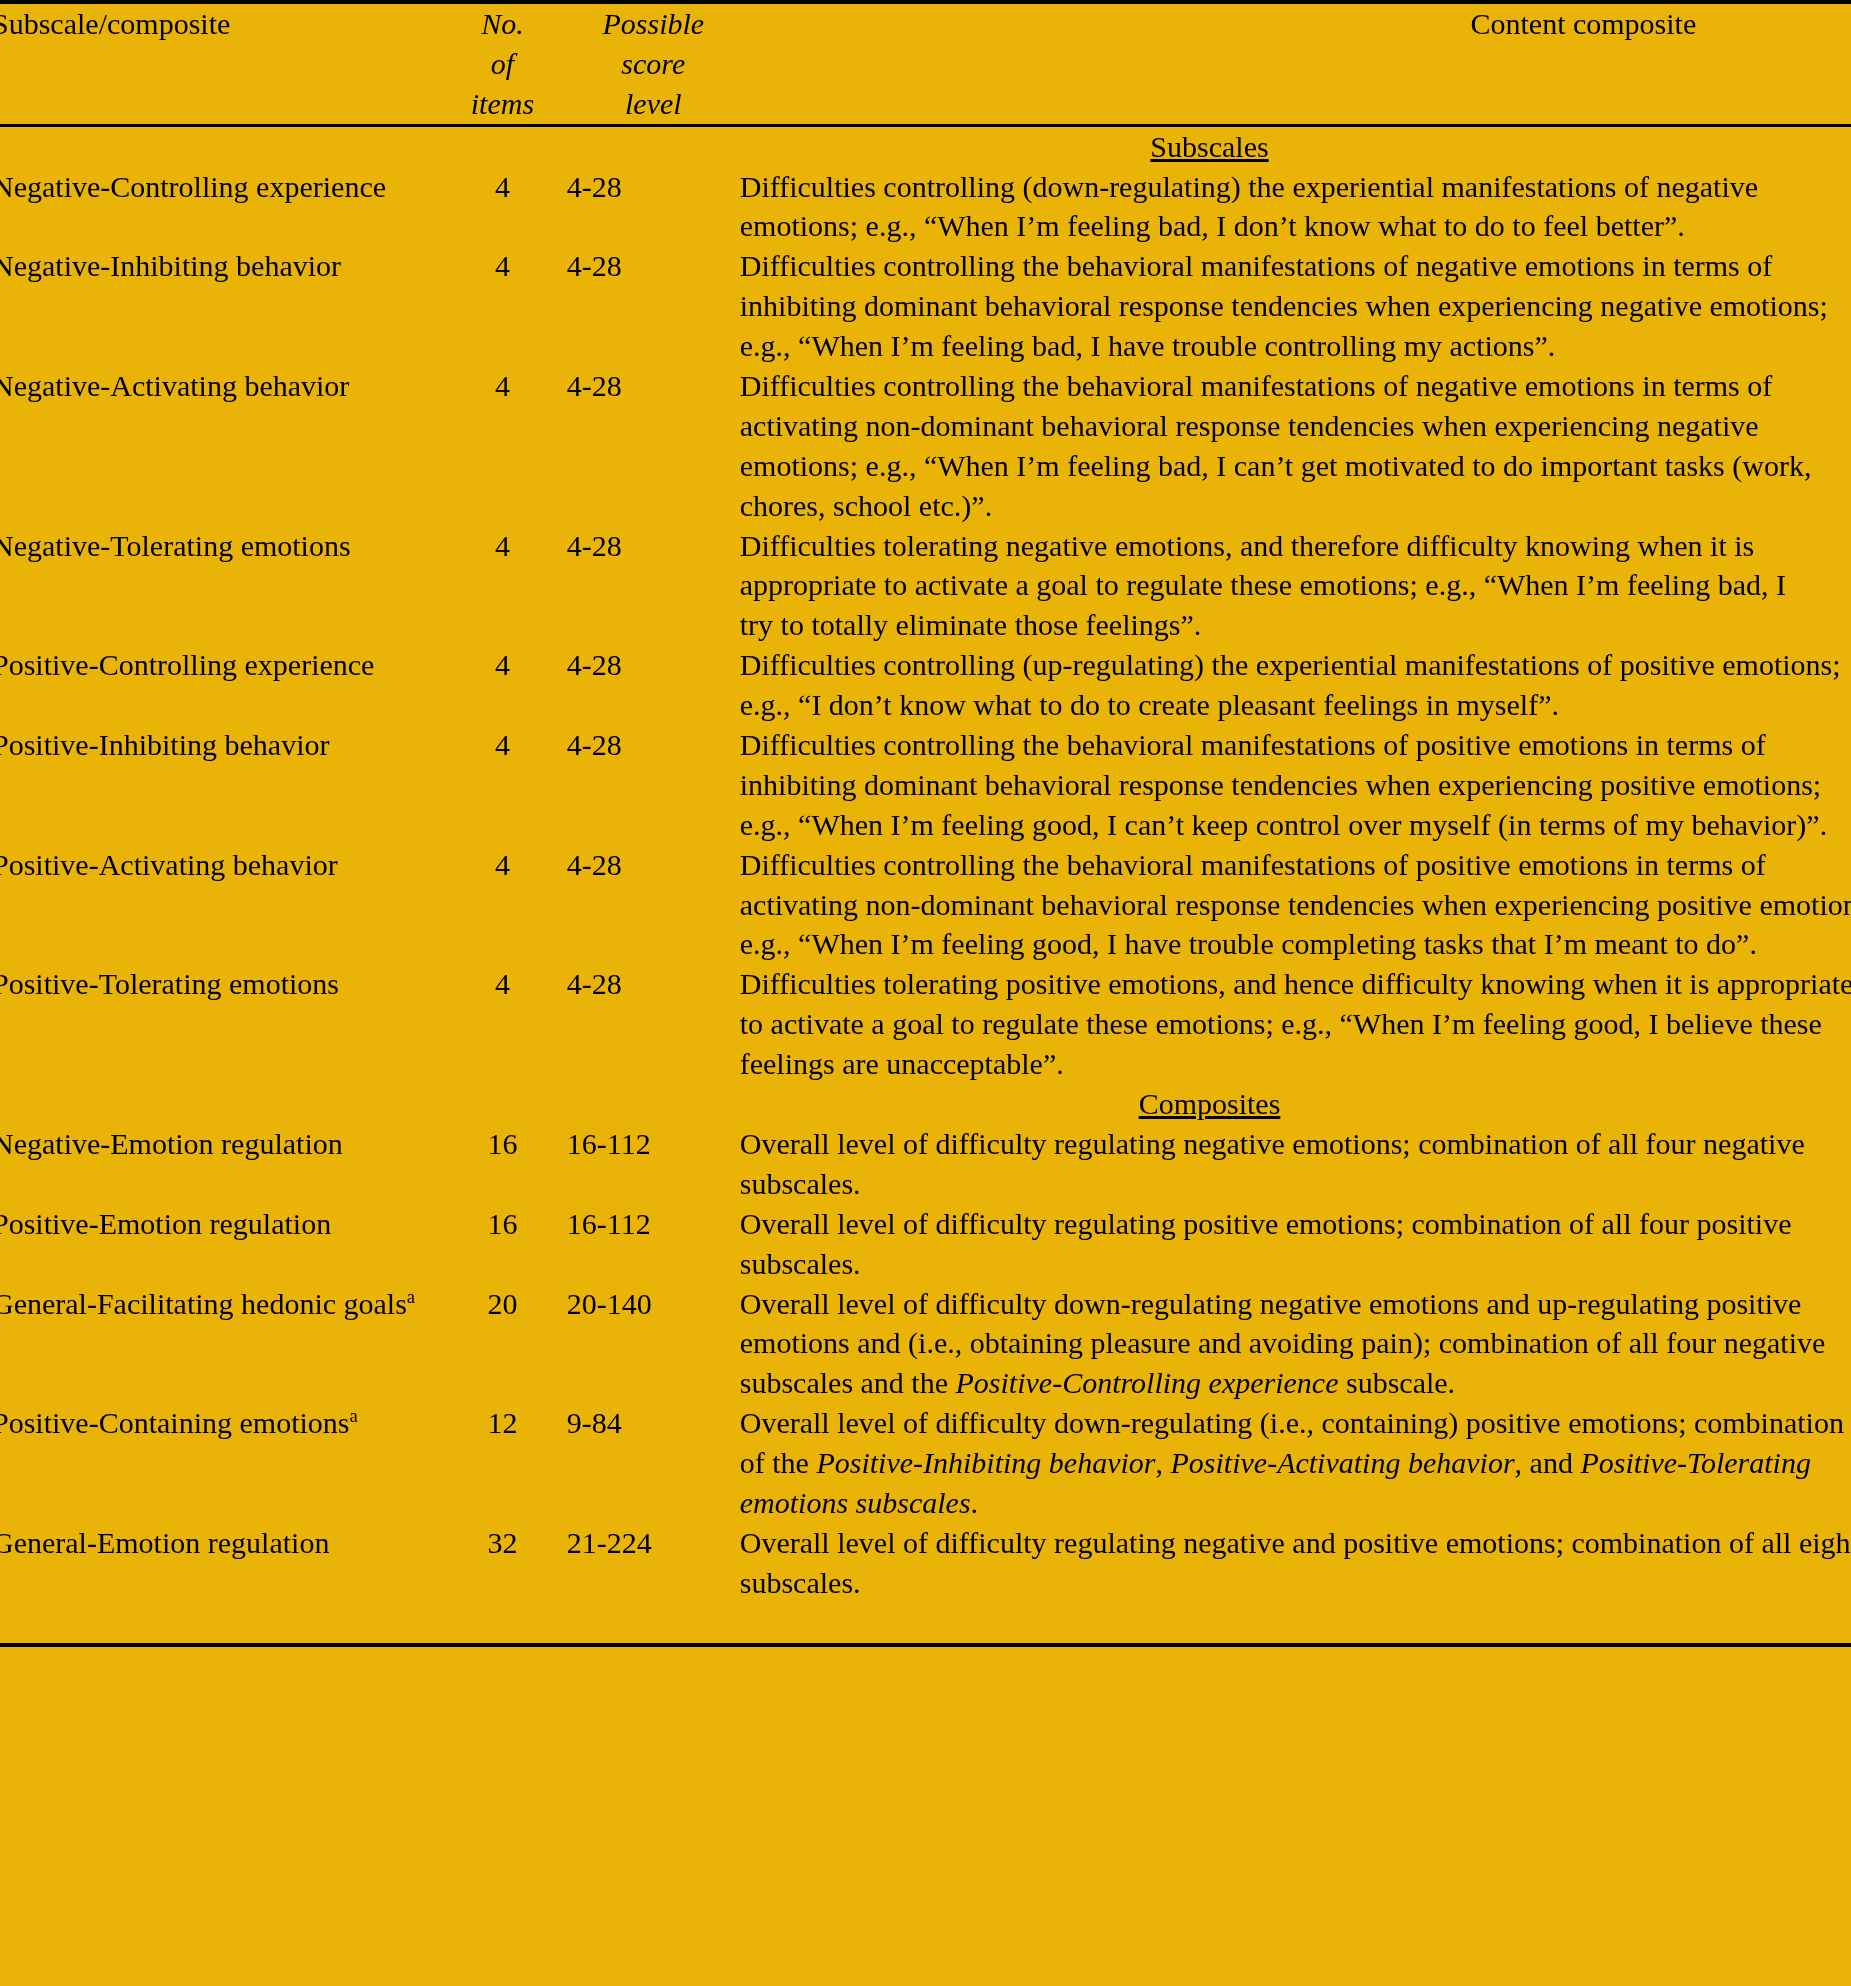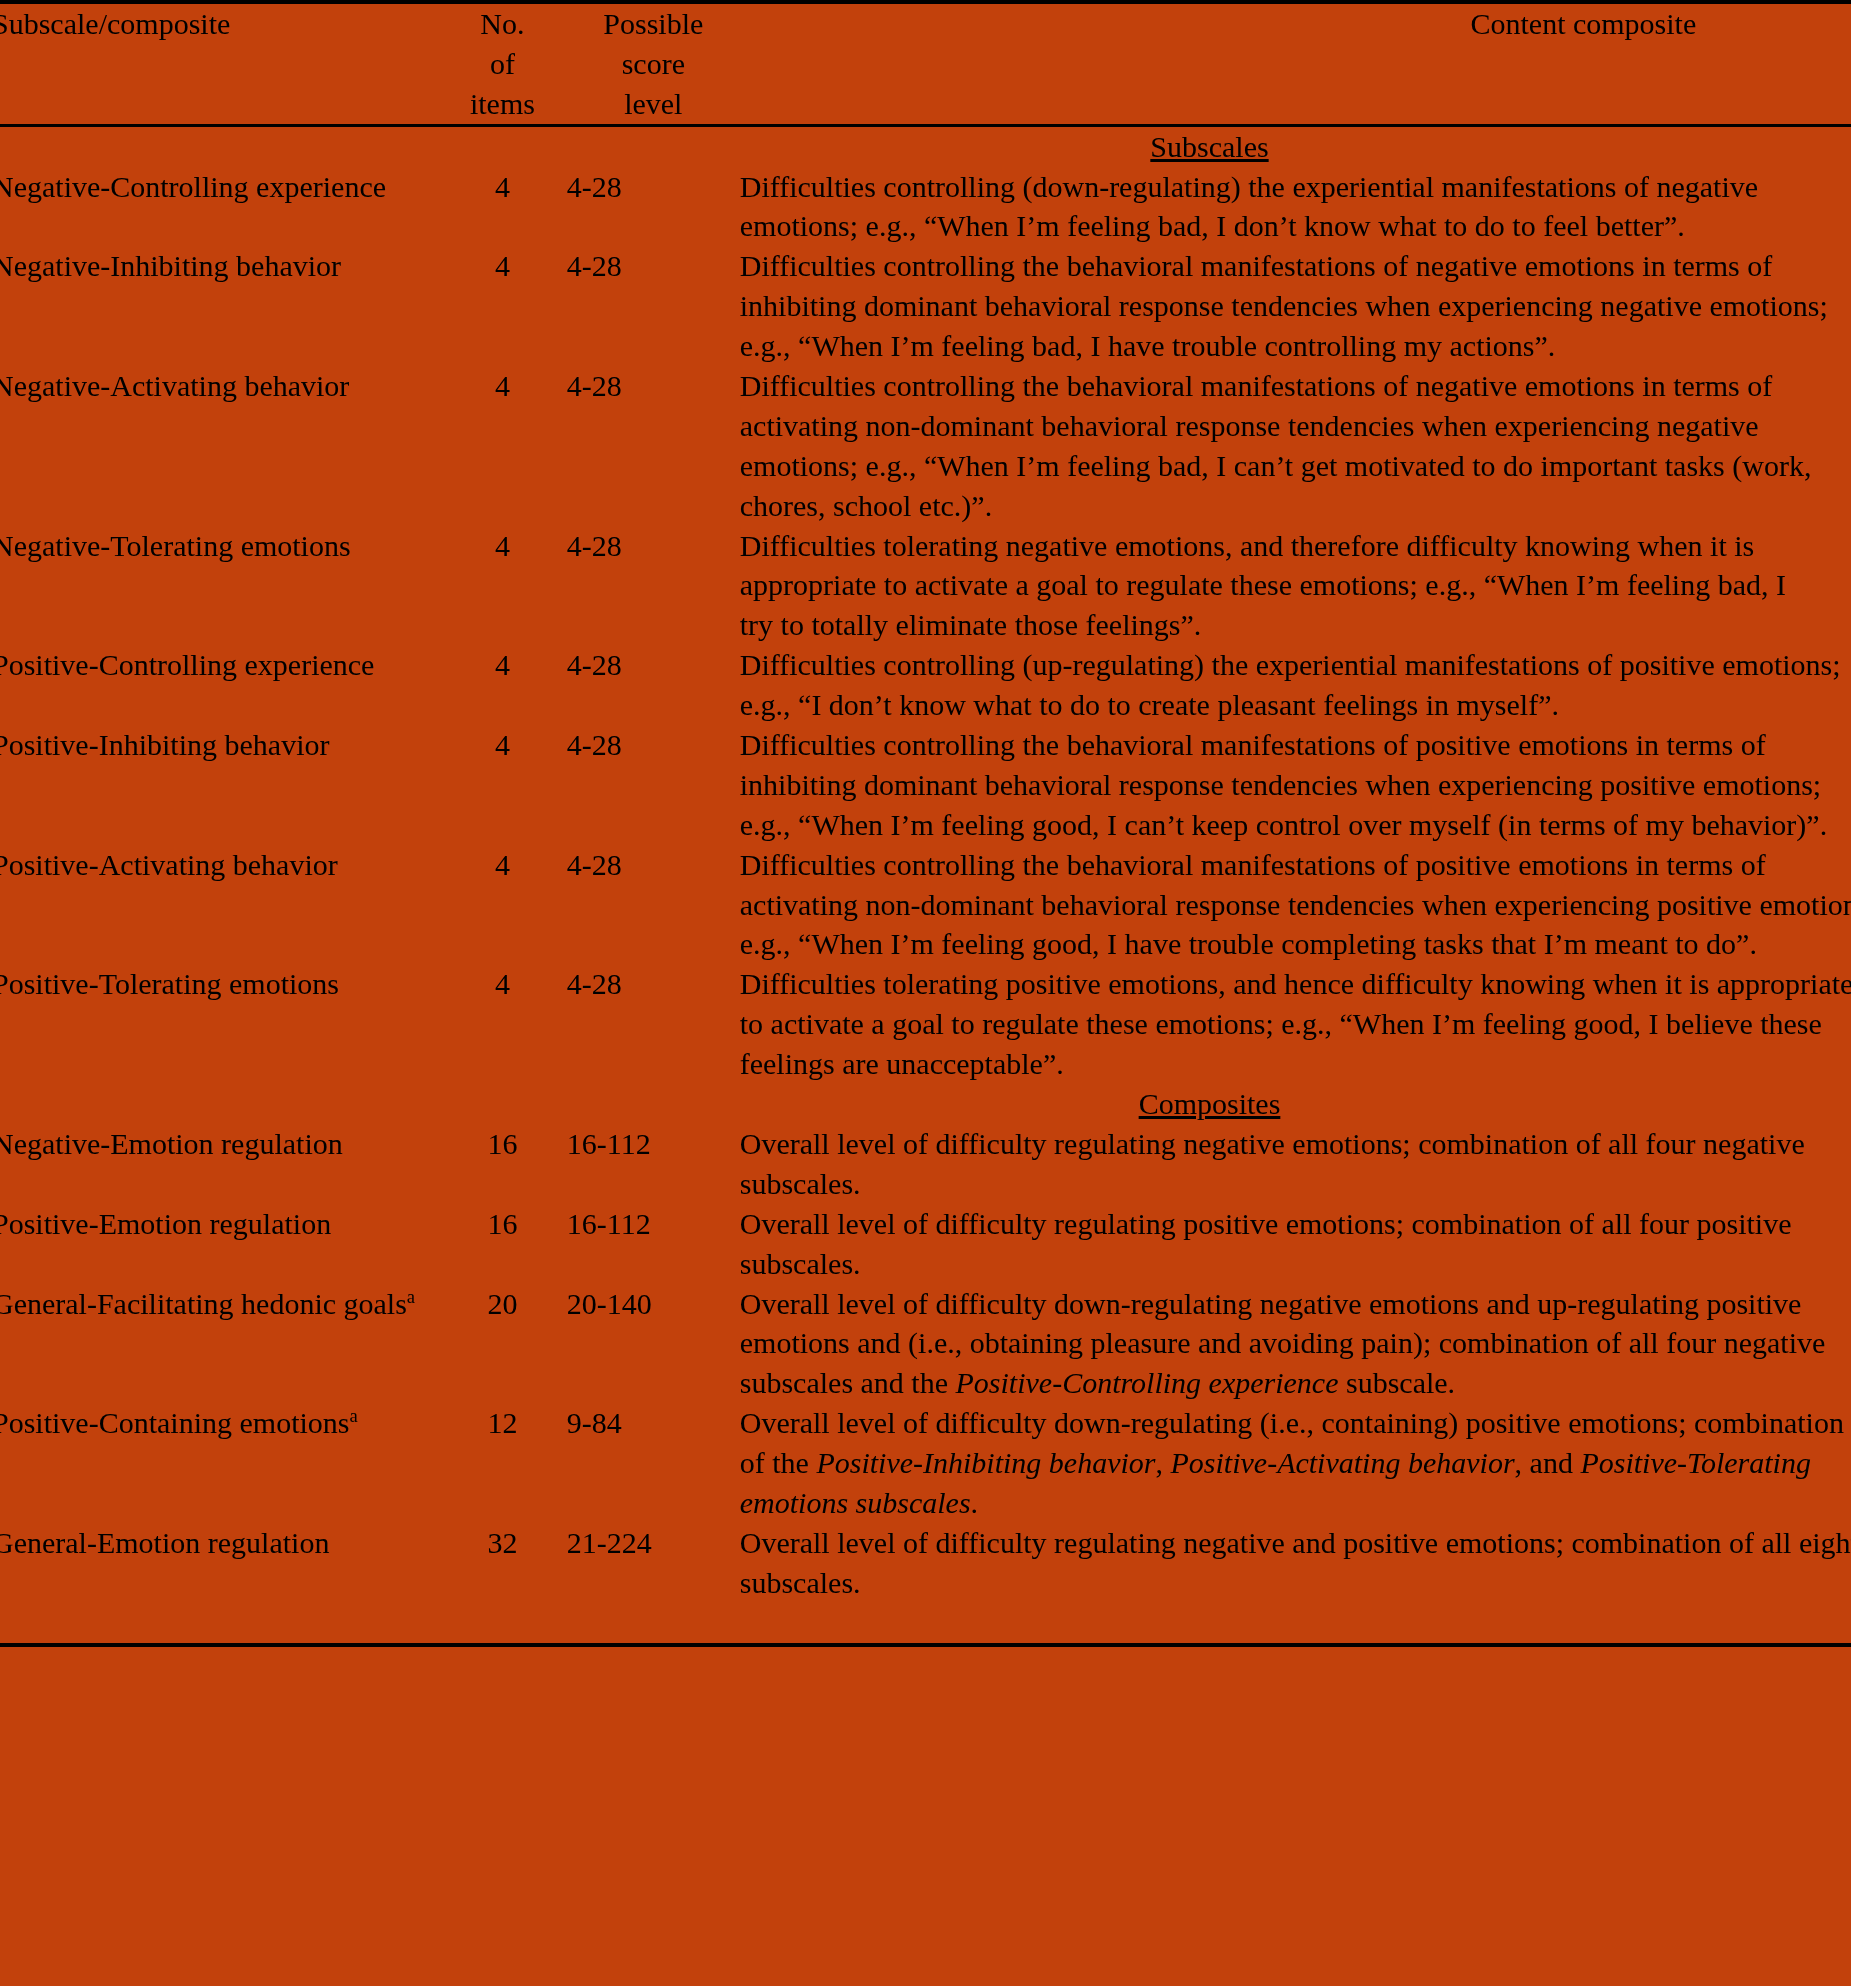--- a/index.html
+++ b/index.html
@@ -11,21 +11,21 @@
     font-family: "Liberation Serif", "DejaVu Serif", serif;
     color: #000000;
   }
 
   
   #page {
     position: relative;
     width: 1851px;
     height: 1987px;
     overflow: hidden;
-    background: #c2410c;
+    background: #eab308;
   }
 
   #table-inner {
     position: absolute;
     top: 0;
     left: -8px;          
     width: 2435px;       
   }
 
   table.paper-table {
@@ -52,20 +52,21 @@
   .col-items { width: 129px; }
   .col-range { width: 173px; }
   .col-desc  { width: 1688px; }
 
   
   .hdr-cell {
     text-align: center;
     vertical-align: bottom;
     padding-top: 12px;
     padding-bottom: 10px;
+    font-style: italic;
   }
   .hdr-name {
     text-align: left;
     vertical-align: bottom;
     padding-top: 12px;
     padding-bottom: 10px;
   }
   .hdr-desc {
     text-align: center;
     vertical-align: middle;

